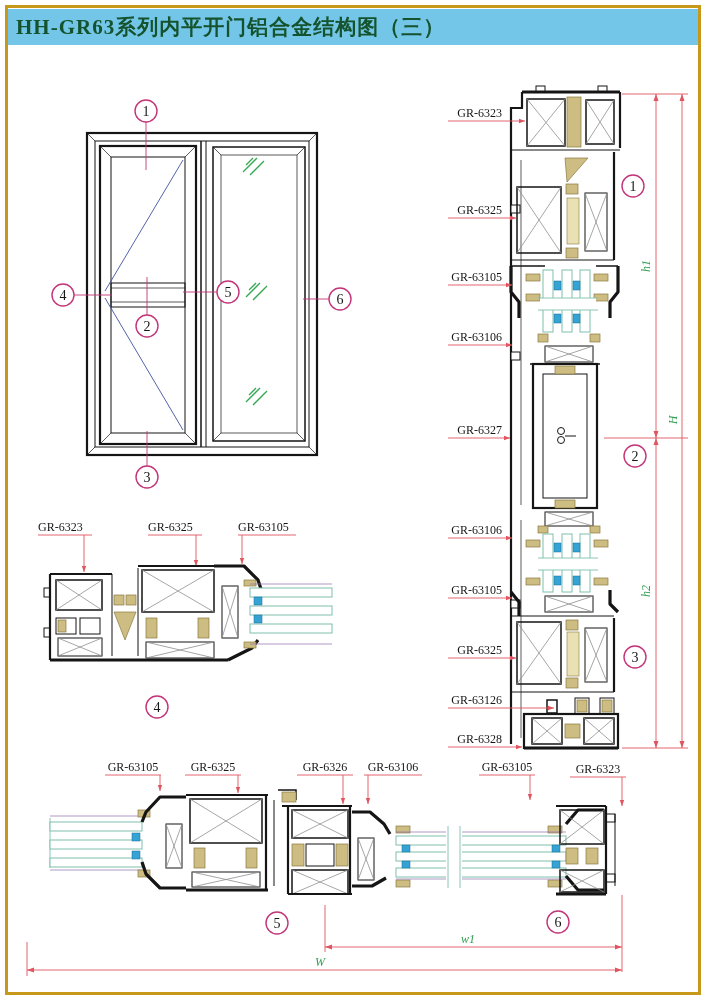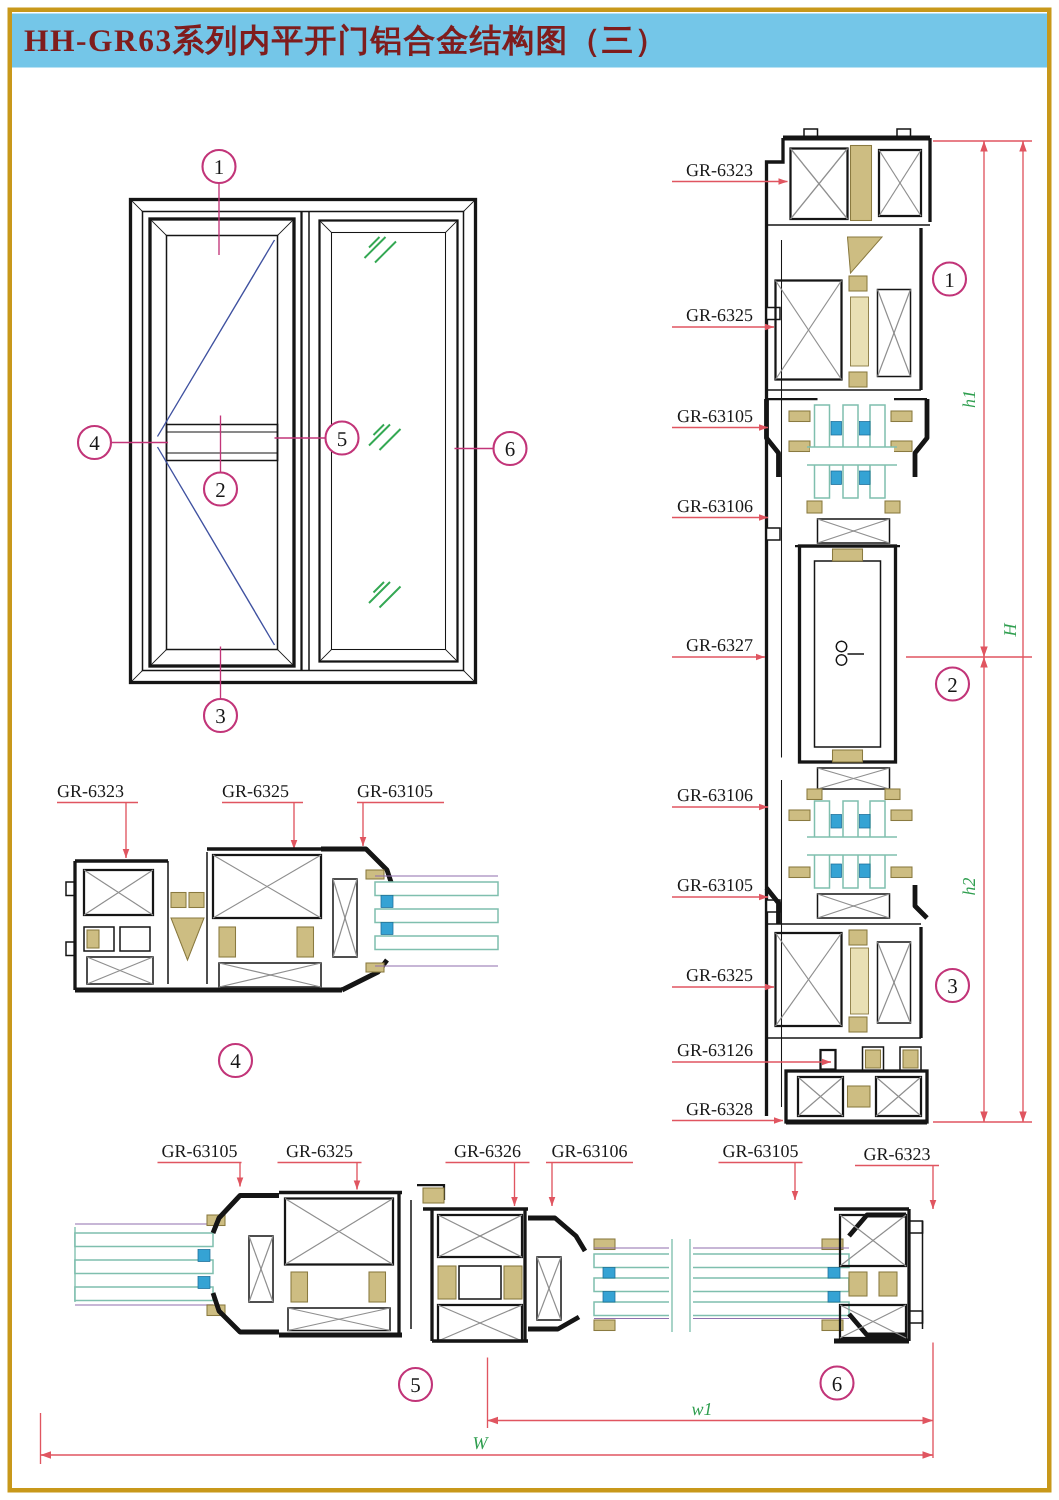--- a/index.html
+++ b/index.html
@@ -2,21 +2,21 @@
 <html><head>
 <meta charset="utf-8">
 <style>
   html,body{margin:0;padding:0;background:#fff;}
   #page{position:relative;width:706px;height:1000px;background:#ffffff;overflow:hidden;
         font-family:"Liberation Serif",serif;}
   #border-frame{position:absolute;left:5px;top:5px;right:5px;bottom:5px;
         border:3px solid #c8981a;}
   #title-bar{position:absolute;left:8px;top:9px;width:690px;height:36px;
         background:#74c6e8;display:flex;align-items:center;}
-  #title-bar span{font-size:21px;font-weight:bold;color:#7f1d1d;padding-left:8px;
+  #title-bar span{font-size:21px;font-weight:bold;color:#14532d;padding-left:8px;
         letter-spacing:1px;white-space:nowrap;}
   svg{position:absolute;left:0;top:0;}
   .s3{stroke:#151515;stroke-width:3.2;fill:none;stroke-linejoin:round}
   .s2{stroke:#151515;stroke-width:2.2;fill:none;stroke-linejoin:miter}
   .s15{stroke:#151515;stroke-width:1.5;fill:none}
   .s1{stroke:#151515;stroke-width:1;fill:none}
   .s07{stroke:#151515;stroke-width:0.7;fill:none}
   .xd{stroke:#8f8f8f;stroke-width:0.8}
   .wht{fill:#ffffff}
   .tan{fill:#cdbd82;stroke:#8a7a40;stroke-width:0.7}

